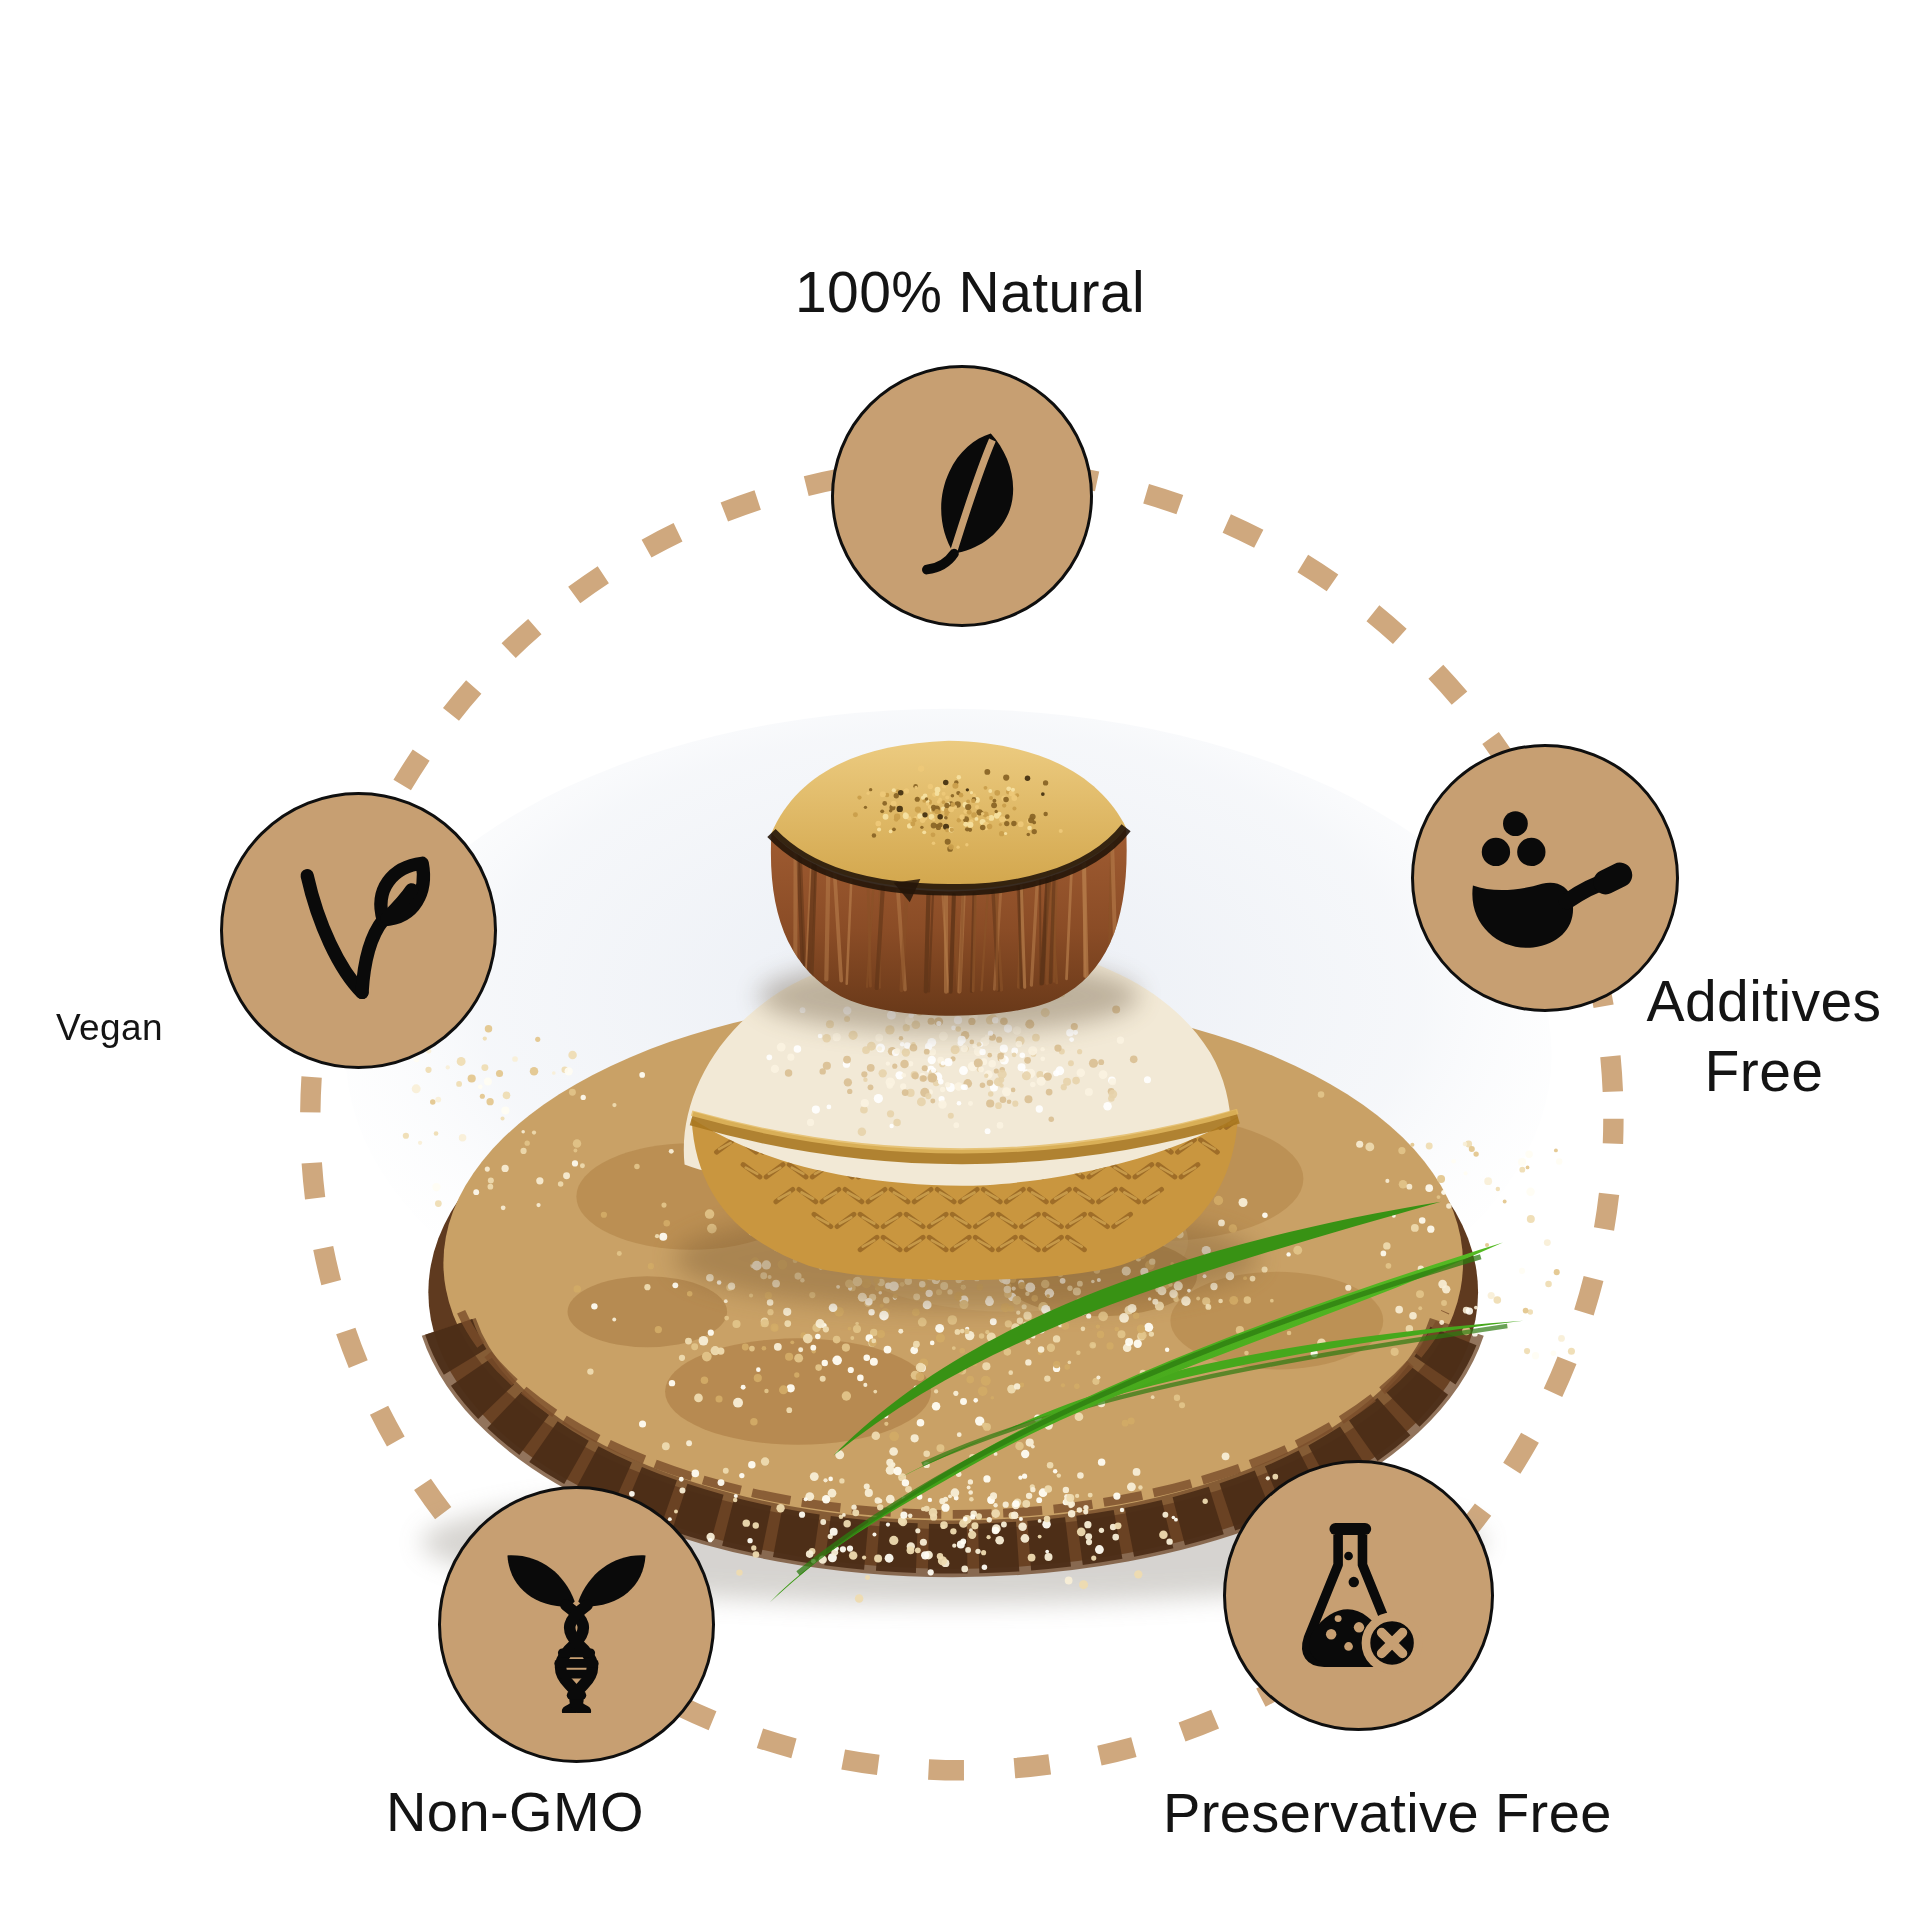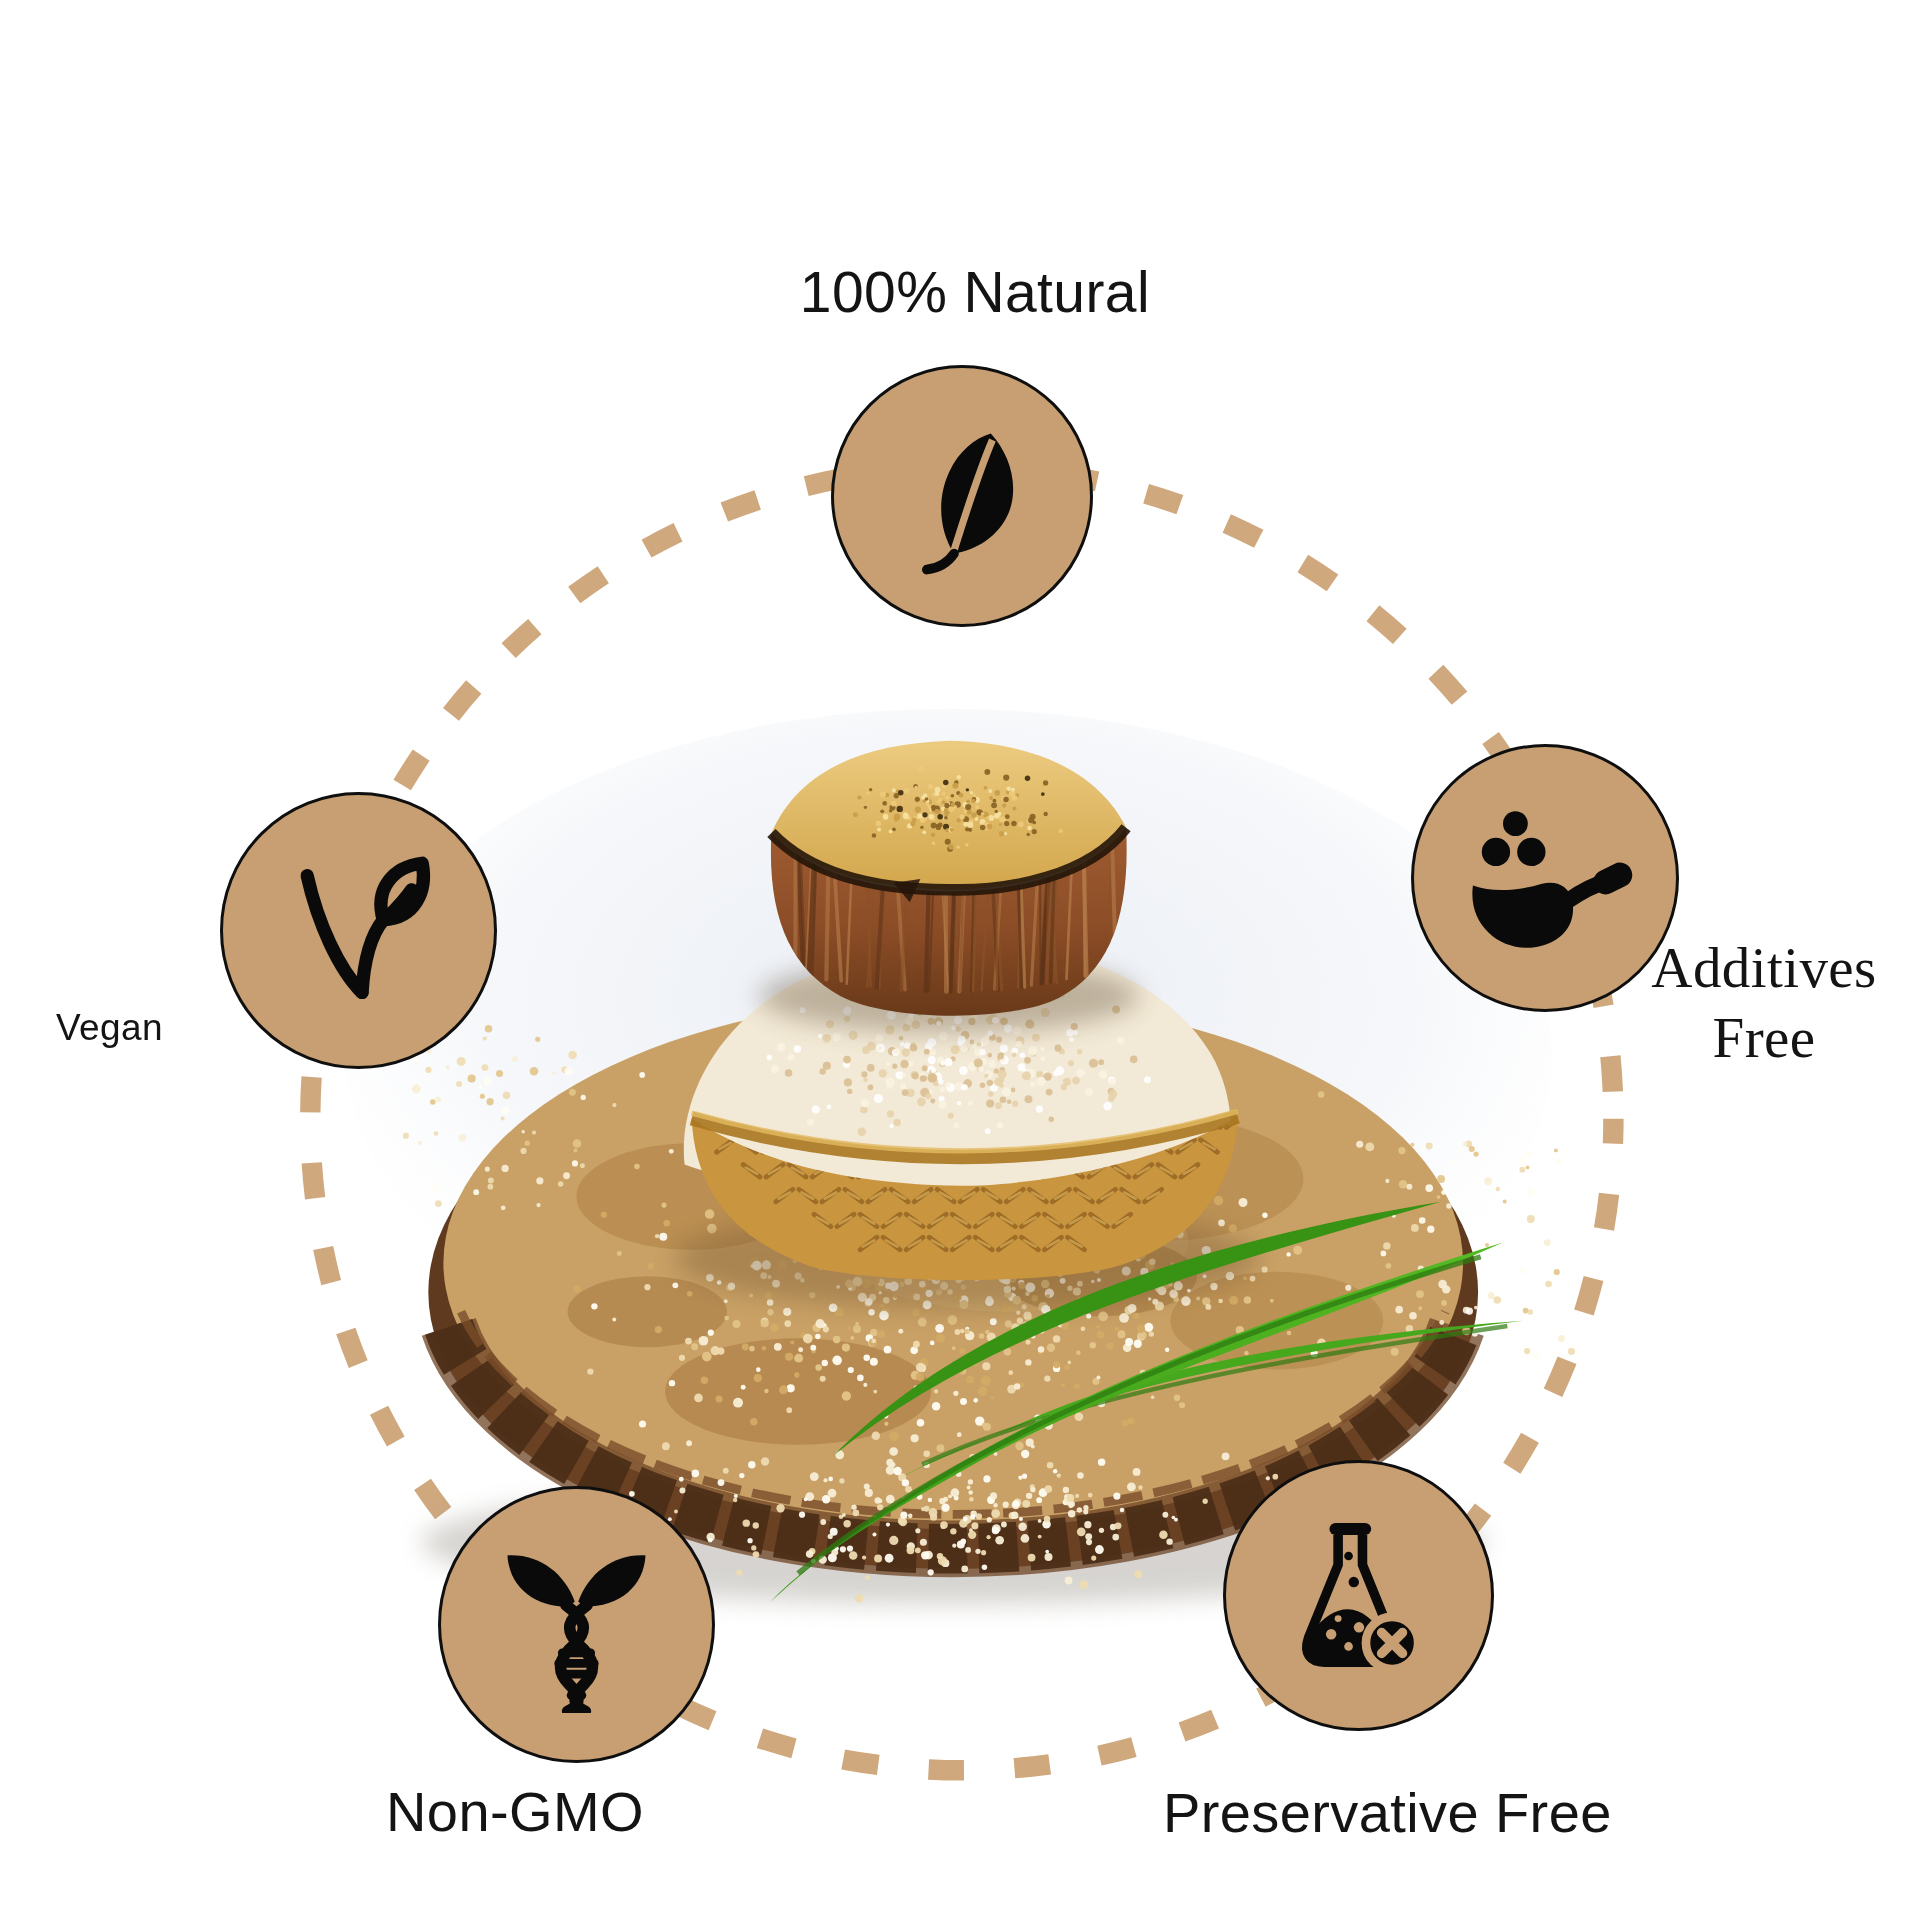--- a/index.html
+++ b/index.html
@@ -22,23 +22,23 @@
   .badge svg{color:var(--icon,#0a0a0a);}
   .badge-natural{left:831px;top:365px;width:262px;height:262px;}
   .badge-vegan{left:220px;top:792px;width:277px;height:277px;}
   .badge-additives{left:1411px;top:744px;width:268px;height:268px;}
   .badge-nongmo{left:438px;top:1486px;width:277px;height:277px;}
   .badge-preservative{left:1223px;top:1460px;width:271px;height:271px;}
   .label{
     position:absolute;color:var(--label_text,#141414);
     letter-spacing:0.4px;
   }
-  .label-natural{left:795px;top:259px;width:355px;text-align:right;font-size:57px;white-space:nowrap;}
+  .label-natural{left:795px;top:259px;width:355px;text-align:left;font-size:57px;white-space:nowrap;}
   .label-vegan{left:56px;top:1007px;font-size:37px;white-space:nowrap;}
-  .label-additives{left:1631px;top:933px;width:266px;text-align:center;font-size:57px;line-height:70px;font-family:Liberation Serif, serif;}
+  .label-additives{left:1631px;top:966px;width:266px;text-align:center;font-size:57px;line-height:70px;}
   .label-nongmo{left:382px;top:1779px;width:266px;text-align:center;font-size:56px;white-space:nowrap;}
   .label-preservative{left:1163px;top:1780px;width:497px;text-align:left;font-size:56px;white-space:nowrap;}
 </style>
 </head>
 <body>
 
 <div class="canvas">
 
   <svg class="ring-svg" width="1929" height="1929" viewBox="0 0 2176 2176">
     <circle cx="1085" cy="1262" r="735" fill="none" stroke="var(--dash_ring,#cfa87e)" stroke-width="23" stroke-dasharray="40 57" stroke-dashoffset="12"></circle>

